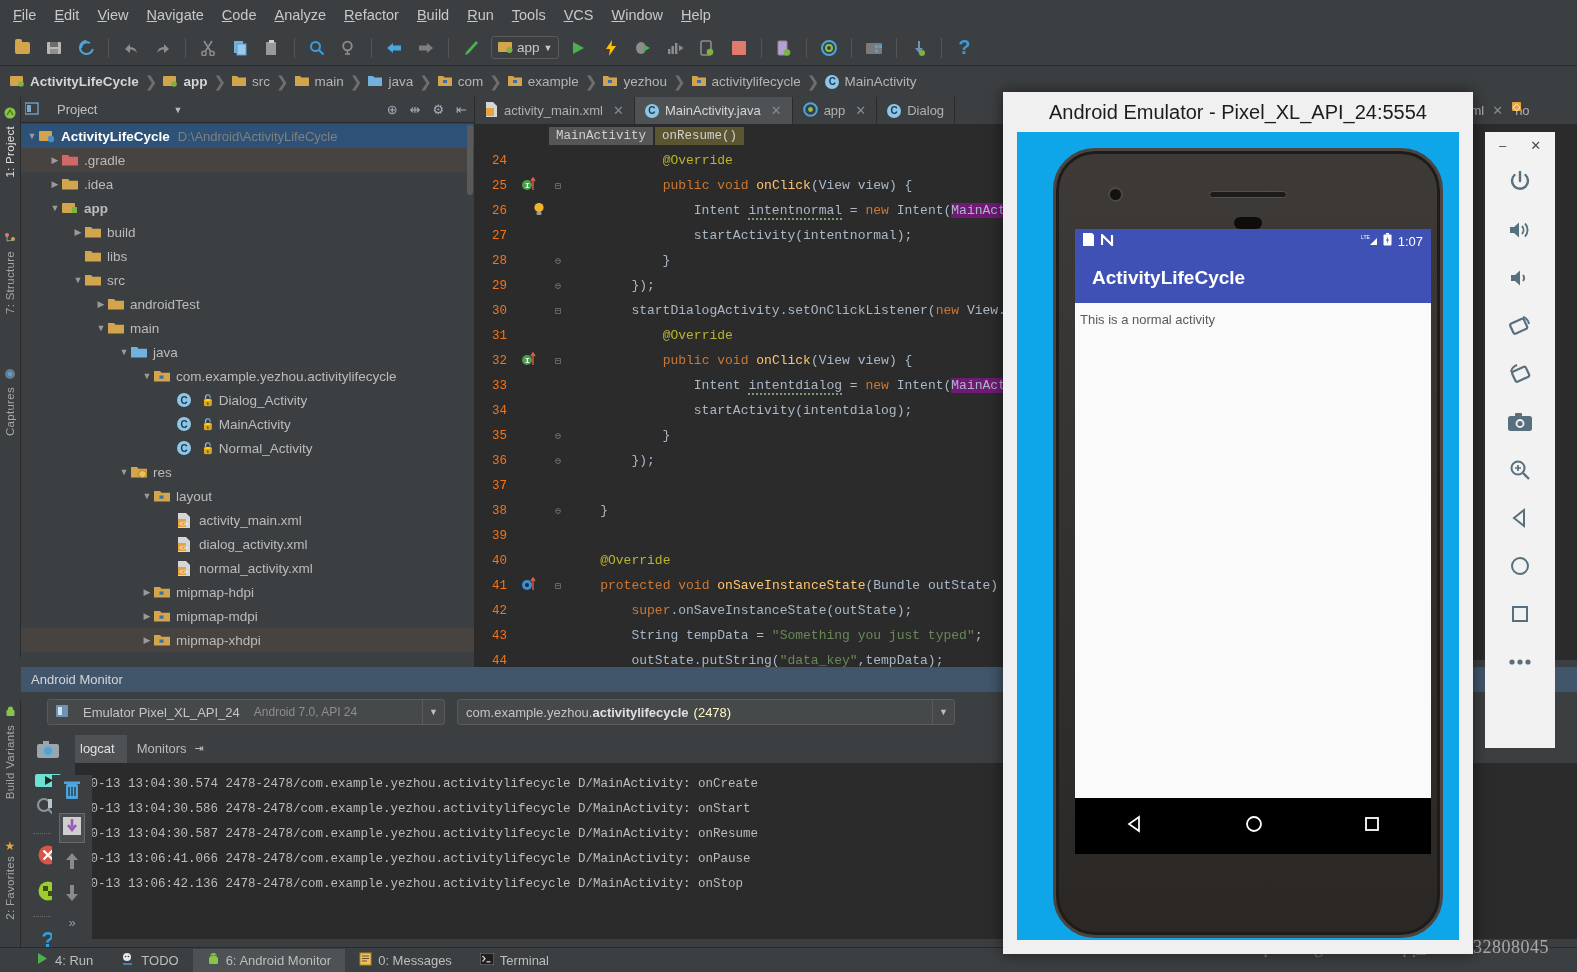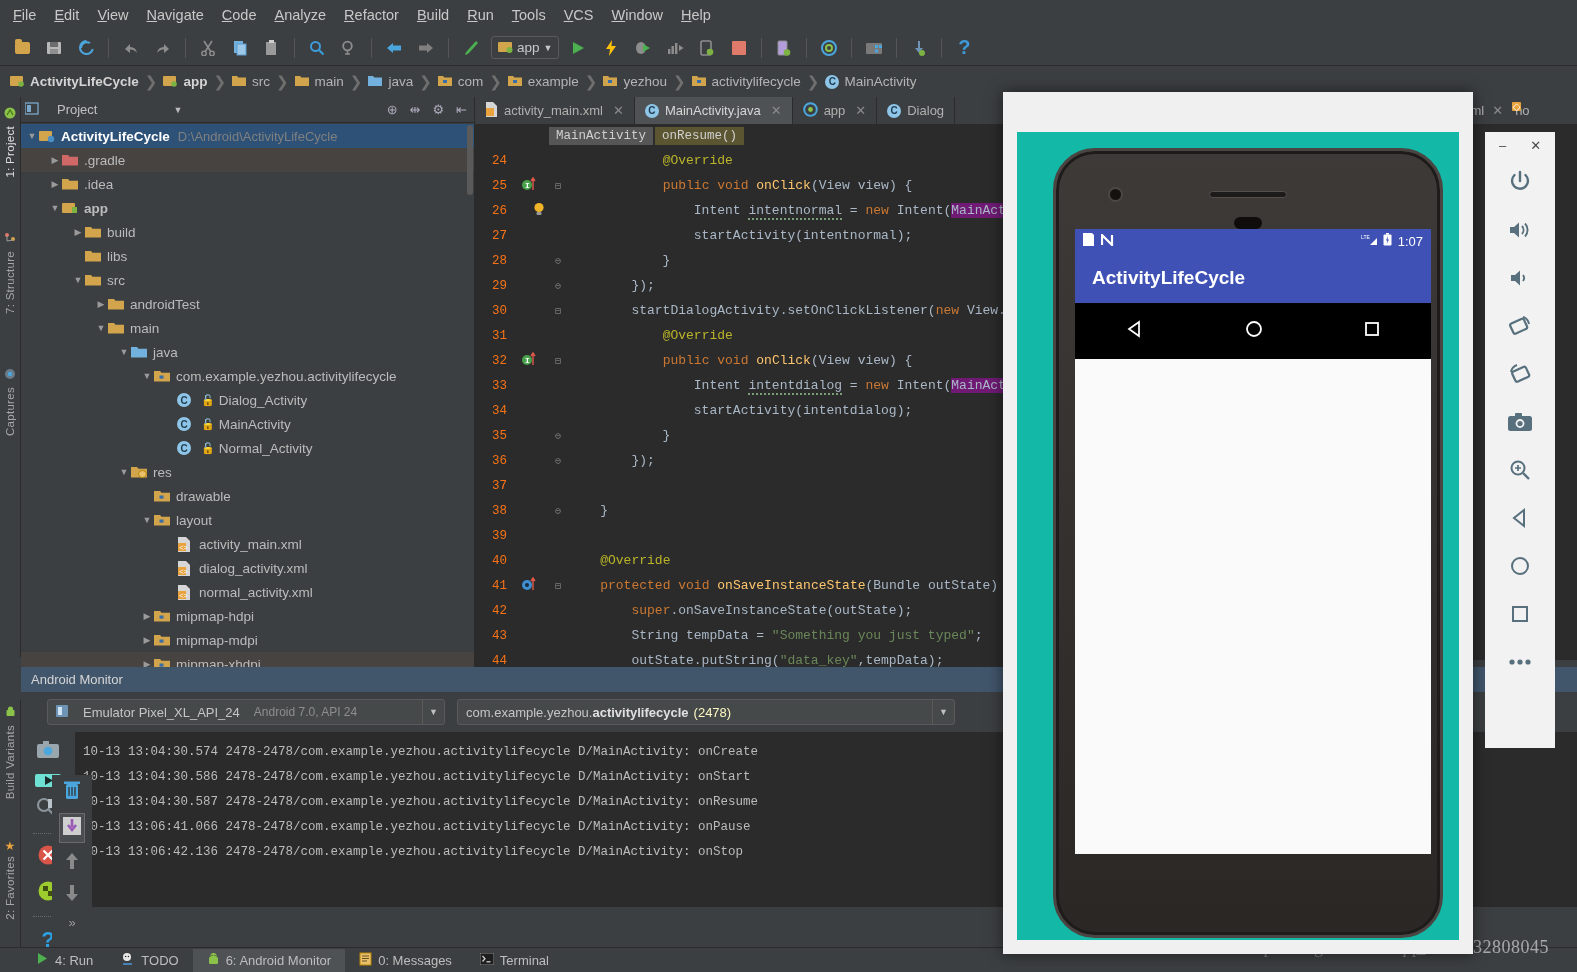--- a/index.html
+++ b/index.html
@@ -126,21 +126,21 @@
   .rbullet{ width:13px;height:13px;border-radius:50%;background:#4a82c6;display:inline-block;
       vertical-align:-2px;margin-right:5px;}
   .rtabs { position:absolute; left:1460px; top:97px; width:117px; height:27px;
       background:#3c3f41; display:flex; align-items:center; font-size:13px; color:#b0b0b0; overflow:hidden;}
 
   
   .emu { position:absolute; left:1003px; top:92px; width:470px; height:862px;
       background:#f0f0f0; box-shadow:0 0 14px rgba(0,0,0,.55); }
   .emutitle { height:40px; display:flex; align-items:center; justify-content:center;
       font-size:20px; color:#1c1c1c; background:#f0f0f0; }
-  .emubody { position:absolute; left:14px; top:40px; width:442px; height:808px; background:#14b8a6;
+  .emubody { position:absolute; left:14px; top:40px; width:442px; height:808px; background:#0ea5e9;
       overflow:hidden; }
   .phone { position:absolute; left:36px; top:16px; width:390px; height:790px;
       background:linear-gradient(180deg,#3e3a37,#2a2724); border-radius:42px;
       border:3px solid #4a4542; box-shadow:inset 0 0 0 3px #1e1c1a; }
   .pscreen { position:absolute; left:19px; top:78px; width:356px; height:625px; background:#fafafa;}
   .pstatus { height:24px; background:#3f51b5; display:flex; align-items:center;
       padding:0 8px; color:#fff; font-size:12px; }
   .pappbar { height:50px; background:#3f51b5; color:#fff; font-size:19px; font-weight:bold;
       display:flex; align-items:center; padding-left:17px; }
   .pcontent { height:495px; background:#fafafa; padding:7px 0 0 5px; }
@@ -576,28 +576,20 @@
           <span class="lock">🔓</span>
           <span class="">Normal_Activity</span>
         </div>
         <div class="row" style="padding-left: 96px;">
           <span class="arrow">▼</span>
           <span class="fico"><svg width="17" height="14" viewBox="0 0 17 14">
               <path d="M0 2 h6 l1.5 1.7 H16 V12.5 H0 Z" fill="#d2a44c"></path>
               <ellipse cx="11.5" cy="9" rx="4" ry="3.5" fill="#e8c06a" stroke="#b8860b"></ellipse>
             </svg></span>
           <span class="">res</span>
-        </div>
-        <div class="row" style="padding-left: 119px;">
-          <span class="arrow"></span>
-          <span class="fico"><svg width="17" height="14" viewBox="0 0 17 14">
-              <path d="M0 2 h6 l1.5 1.7 H16 V12.5 H0 Z" fill="#d2a44c"></path>
-              <rect x="5.5" y="6.5" width="4" height="3.2" fill="#3b6ea8"></rect>
-            </svg></span>
-          <span class="">drawable</span>
         </div>
         <div class="row" style="padding-left: 119px;">
           <span class="arrow">▼</span>
           <span class="fico"><svg width="17" height="14" viewBox="0 0 17 14">
               <path d="M0 2 h6 l1.5 1.7 H16 V12.5 H0 Z" fill="#d2a44c"></path>
               <rect x="5.5" y="6.5" width="4" height="3.2" fill="#3b6ea8"></rect>
             </svg></span>
           <span class="">layout</span>
         </div>
         <div class="row" style="padding-left: 142px;">
@@ -768,20 +760,35 @@
       </div>
       <div class="combo" style="width:498px;">
         <div class="body" style="flex:1;gap:0;">
           <span>com.example.yezhou.</span>
           <span style="font-weight:bold;color:#e0e0e0;">activitylifecycle</span>
           <span style="color:#fef9c3;margin-left:5px;">(2478)</span>
         </div>
         <div class="ar">▼</div>
       </div>
     </div>
+    <div class="subtab" id="subtabs">
+        <div class="stab on">
+          <span><svg width="16" height="13" viewBox="0 0 16 13">
+              <rect x="0" y="2" width="3" height="8" fill="#e0609a"></rect>
+              <rect x="3" y="0" width="3" height="10" fill="#4ba6dd"></rect>
+              <rect x="6" y="3" width="3" height="7" fill="#e8c246"></rect>
+              <rect x="9" y="1" width="4" height="11" fill="#8bc34a"></rect>
+            </svg></span>
+          <span>logcat</span>
+        </div>
+        <div class="stab">
+          <span>Monitors</span>
+          <span style="font-size:11px;margin-left:3px;">⇥</span>
+        </div>
+      </div>
     <div class="logarea" id="logarea">
         <div class="logline">10-13 13:04:30.574 2478-2478/com.example.yezhou.activitylifecycle D/MainActivity: onCreate</div>
         <div class="logline">10-13 13:04:30.586 2478-2478/com.example.yezhou.activitylifecycle D/MainActivity: onStart</div>
         <div class="logline">10-13 13:04:30.587 2478-2478/com.example.yezhou.activitylifecycle D/MainActivity: onResume</div>
         <div class="logline">10-13 13:06:41.066 2478-2478/com.example.yezhou.activitylifecycle D/MainActivity: onPause</div>
         <div class="logline">10-13 13:06:42.136 2478-2478/com.example.yezhou.activitylifecycle D/MainActivity: onStop</div>
       </div>
   </div>
 
   <div class="logicons" style="top:730px;height:217px;padding-top:0;">
@@ -874,20 +881,21 @@
             <path d="M6.5 8.8 h4" stroke="#cfcfcf" stroke-width="1.3"></path>
           </svg></span>
         <span>Terminal</span>
       </div>
     </div>
 
   <div class="watermark">http://blog.csdn.net/qq_</div>
   <div class="watermark2">32808045</div>
 
   <div class="emu">
+    <div class="emutitle">Android Emulator - Pixel_XL_API_24:5554</div>
     <div class="emubody">
       <div class="phone">
         <div class="cam"></div>
         <div class="speaker"></div>
         <div class="pill"></div>
         <div class="pscreen">
           <div class="pstatus">
             <span style="margin-right:7px;"><svg width="11" height="13" viewBox="0 0 11 13">
                   <path d="M2 0 L9 0 L11 2 L11 13 L0 13 L0 0 Z" fill="#fff"></path>
                 </svg></span>
@@ -900,20 +908,23 @@
                   <path d="M16 12 L16 5 L9 12 Z" fill="#fff"></path>
                 </svg></span>
             <span style="margin-right:6px;"><svg width="9" height="13" viewBox="0 0 9 13">
                   <rect x="3" y="0" width="3" height="1.6" fill="#fff"></rect>
                   <rect x="0.5" y="1.6" width="8" height="11" rx="1" fill="#fff"></rect>
                   <path d="M5 3 L3 7.5 L4.4 7.5 L3.8 11 L6 6.5 L4.6 6.5 Z" fill="#3f51b5"></path>
                 </svg></span>
             <span style="font-size:13px;font-weight:500;">1:07</span>
           </div>
           <div class="pappbar">ActivityLifeCycle</div>
+          <div class="pcontent">
+            <span class="txt">This is a normal activity</span>
+          </div>
           <div class="pnav">
             <span><svg width="20" height="20" viewBox="0 0 20 20">
                   <path d="M14 3 L4 10 L14 17 Z" fill="none" stroke="#fff" stroke-width="1.7"></path>
                 </svg></span>
             <span><svg width="20" height="20" viewBox="0 0 20 20">
                   <circle cx="10" cy="10" r="7" fill="none" stroke="#fff" stroke-width="1.8"></circle>
                 </svg></span>
             <span><svg width="18" height="18" viewBox="0 0 18 18">
                   <rect x="3" y="3" width="12" height="12" fill="none" stroke="#fff" stroke-width="1.8"></rect>
                 </svg></span>

